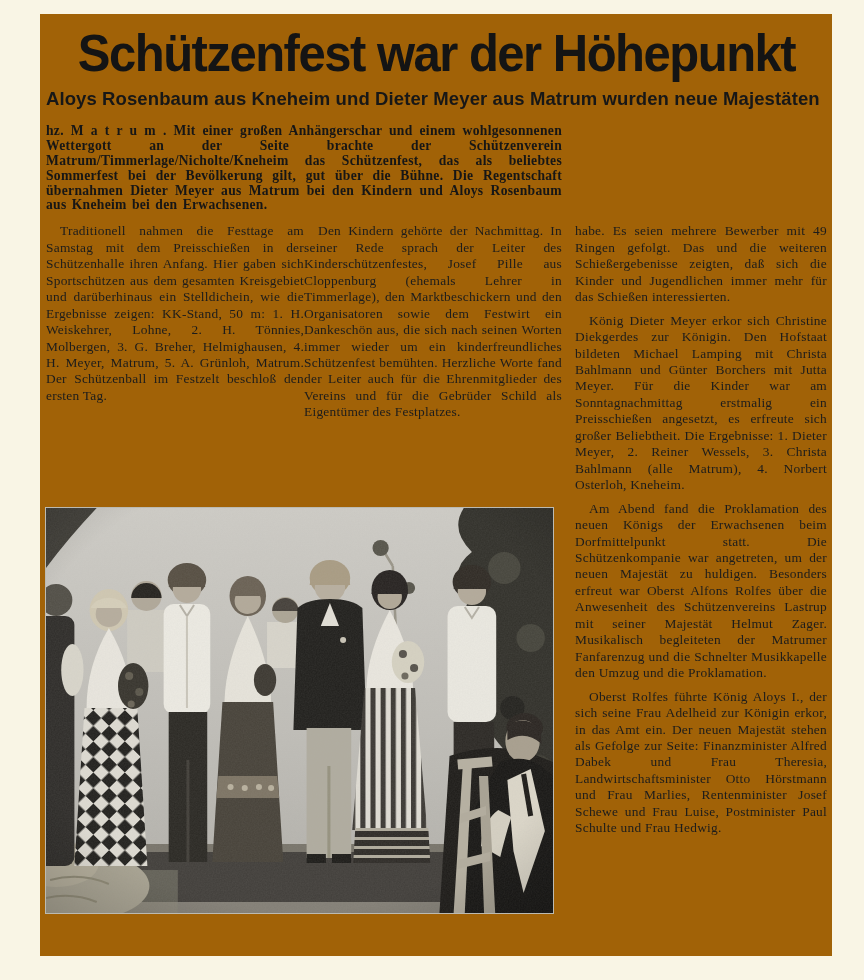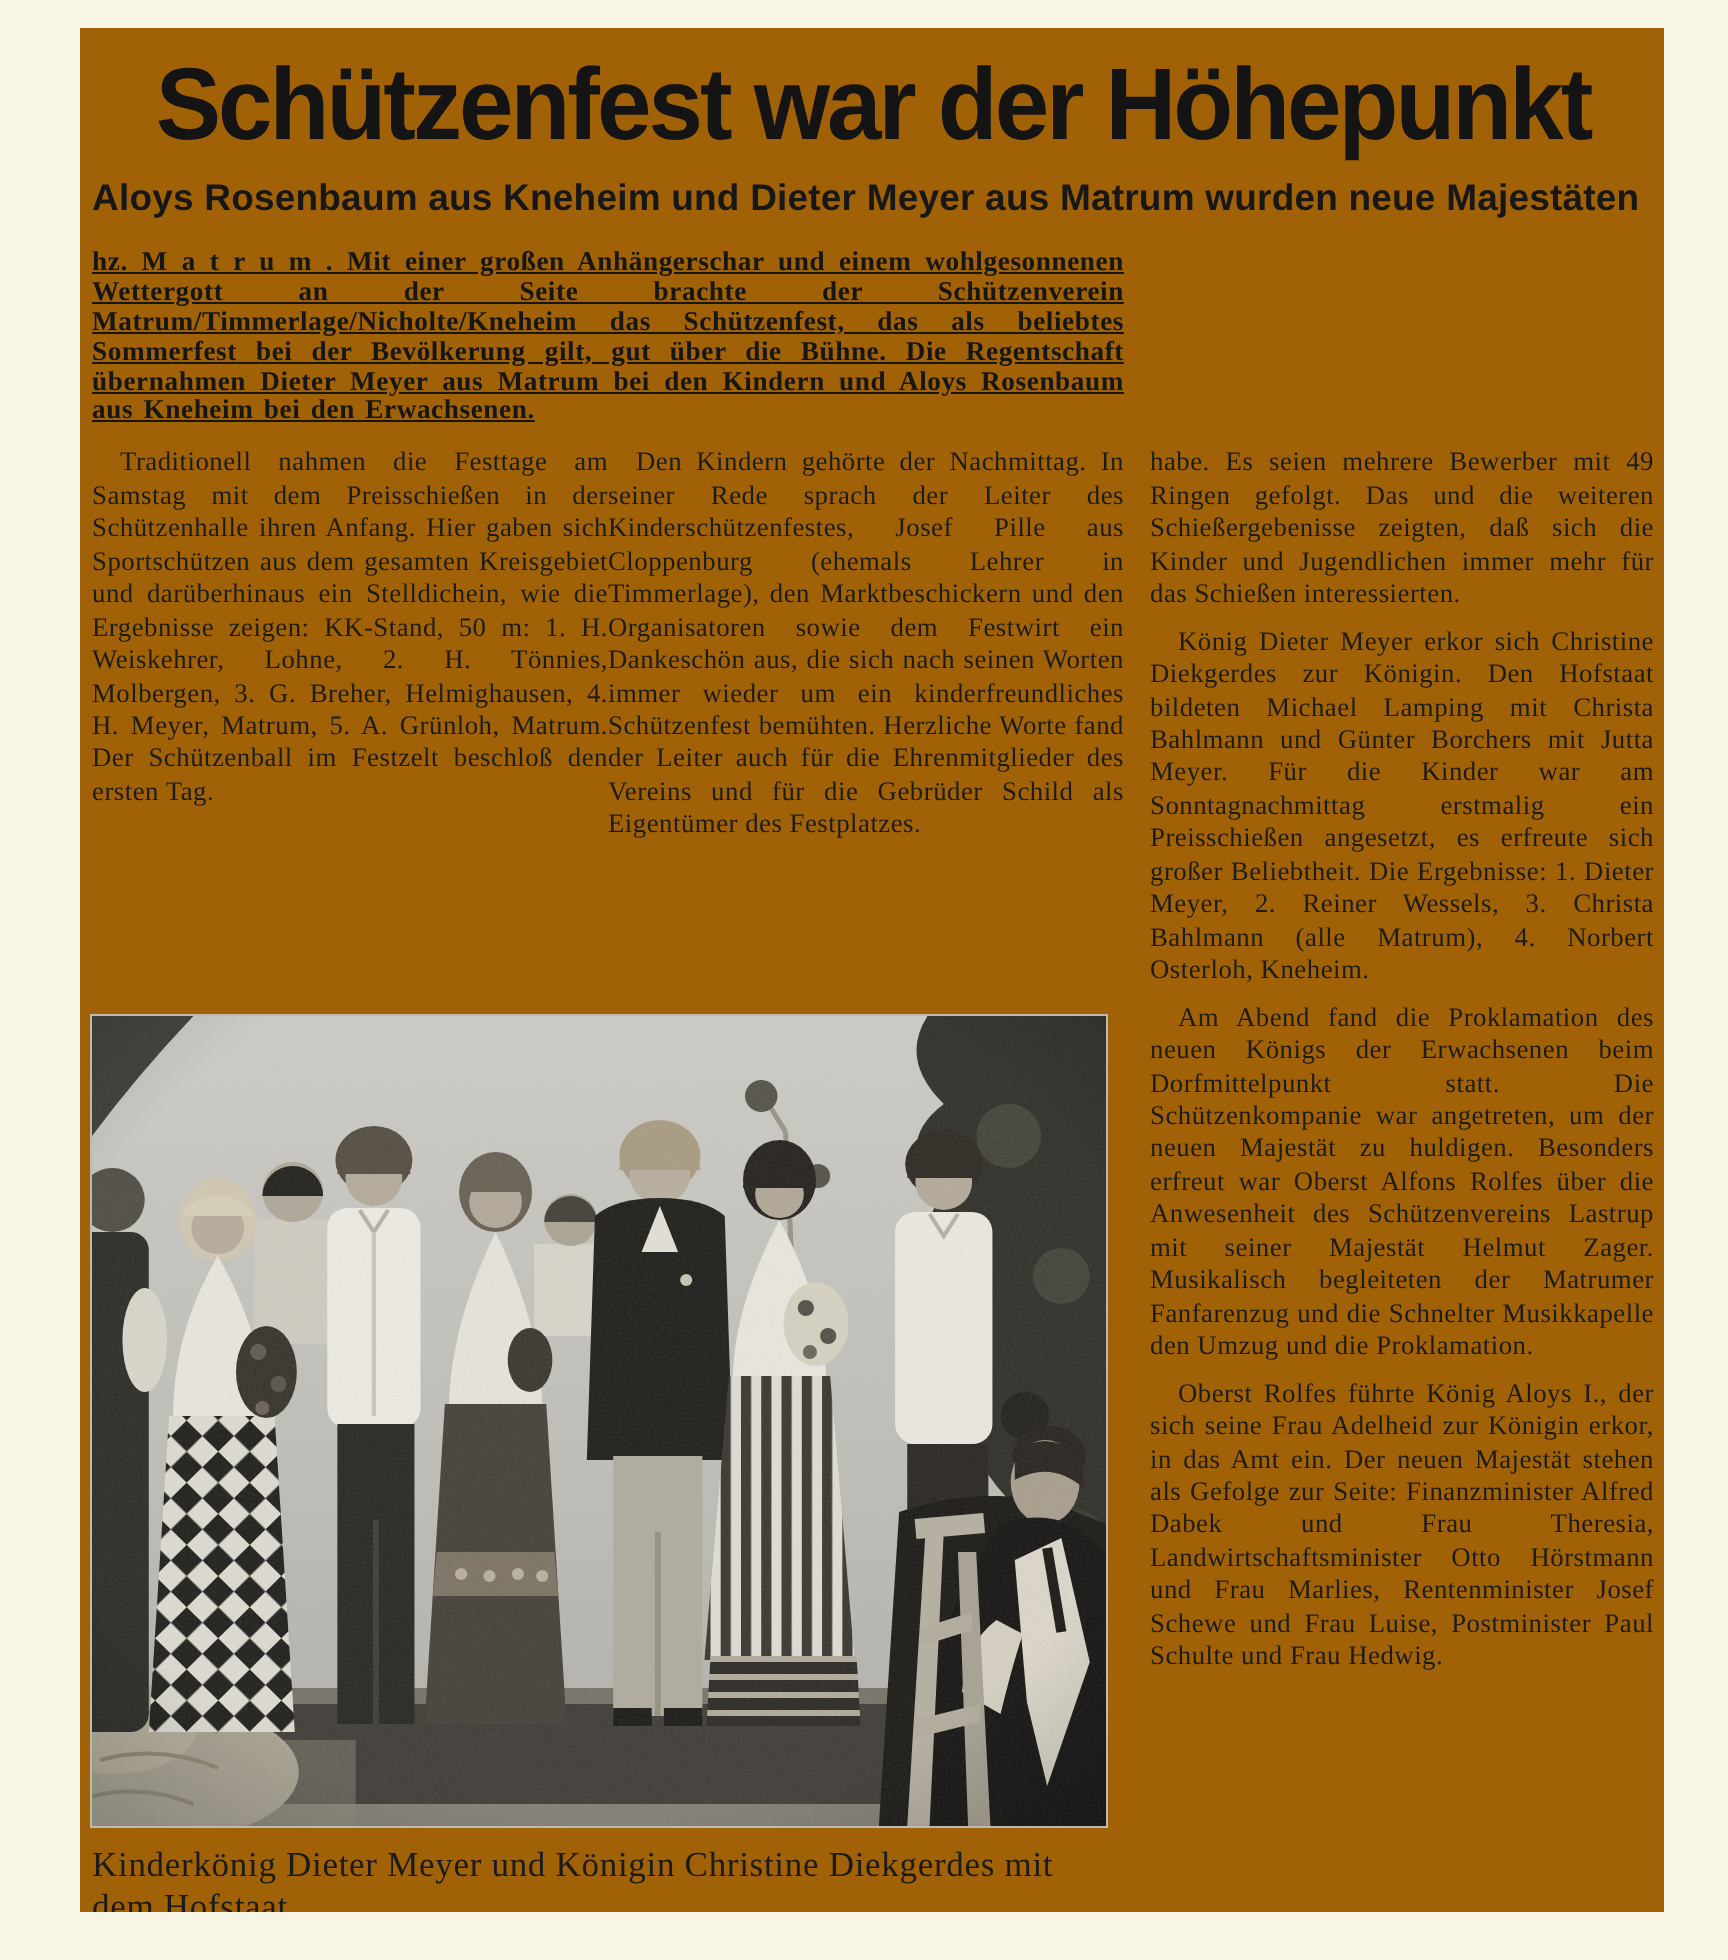--- a/index.html
+++ b/index.html
@@ -22,21 +22,21 @@
     transform:scaleY(1.04);
   }
   .subheadline{
     margin:9px 0 0 0;
     font-family:"Liberation Sans", sans-serif;font-weight:700;
     font-size:18.5px;letter-spacing:0.1px;color:#171717;
   }
   .lead{
     width:516px;margin:14px 0 0 0;
     font-weight:700;font-size:13.6px;line-height:14.9px;
-    text-align:justify;letter-spacing:0.3px;word-spacing:1.5px;color:#161616;text-decoration:underline;
+    text-align:justify;letter-spacing:0.3px;word-spacing:1.5px;color:#161616;
   }
   .main-row{display:flex;gap:13px;margin-top:10px;align-items:flex-start;}
   .left-part{flex:0 0 516px;width:516px;}
   .right-col{flex:1;min-width:0;}
   .cols{display:flex;min-height:282px;}
   .col{flex:1;min-width:0;}
   .bodytext p{
     margin:0;font-size:13.4px;line-height:16.45px;text-align:justify;
     letter-spacing:0.25px;color:#1c1c1c;
   }
@@ -241,21 +241,20 @@
               <polygon points="402,405 411,258 420,258 413,405" fill="#b6b0a1"></polygon>
               <polygon points="432,405 427,268 436,268 443,405" fill="#a8a293"></polygon>
               <polygon points="409,306 434,298 434,307 409,315" fill="#b2ac9d"></polygon>
               <polygon points="406,352 438,344 438,353 406,361" fill="#b2ac9d"></polygon>
             </g>
 
             <rect width="500" height="405" filter="url(#grain)" opacity="0.28"></rect>
             <rect width="500" height="405" fill="url(#vig)"></rect>
           </svg>
         </div>
-        <figcaption class="caption">Kinderkönig Dieter Meyer und Königin Christine Diekgerdes mit dem Hofstaat</figcaption>
       </figure>
     </div>
 
     <div class="right-col">
       <p class="noindent">habe. Es seien mehrere Bewerber mit 49 Ringen gefolgt. Das und die weiteren Schießergebenisse zeigten, daß sich die Kinder und Jugendlichen immer mehr für das Schießen interessierten.</p>
       <p>König Dieter Meyer erkor sich Christine Diekgerdes zur Königin. Den Hofstaat bildeten Michael Lamping mit Christa Bahlmann und Günter Borchers mit Jutta Meyer. Für die Kinder war am Sonntagnachmittag erstmalig ein Preisschießen angesetzt, es erfreute sich großer Beliebtheit. Die Ergebnisse: 1. Dieter Meyer, 2. Reiner Wessels, 3. Christa Bahlmann (alle Matrum), 4. Norbert Osterloh, Kneheim.</p>
       <p>Am Abend fand die Proklamation des neuen Königs der Erwachsenen beim Dorfmittelpunkt statt. Die Schützenkompanie war angetreten, um der neuen Majestät zu huldigen. Besonders erfreut war Oberst Alfons Rolfes über die Anwesenheit des Schützenvereins Lastrup mit seiner Majestät Helmut Zager. Musikalisch begleiteten der Matrumer Fanfarenzug und die Schnelter Musikkapelle den Umzug und die Proklamation.</p>
       <p>Oberst Rolfes führte König Aloys I., der sich seine Frau Adelheid zur Königin erkor, in das Amt ein. Der neuen Majestät stehen als Gefolge zur Seite: Finanzminister Alfred Dabek und Frau Theresia, Landwirtschaftsminister Otto Hörstmann und Frau Marlies, Rentenminister Josef Schewe und Frau Luise, Postminister Paul Schulte und Frau Hedwig.</p>
     </div>
 

